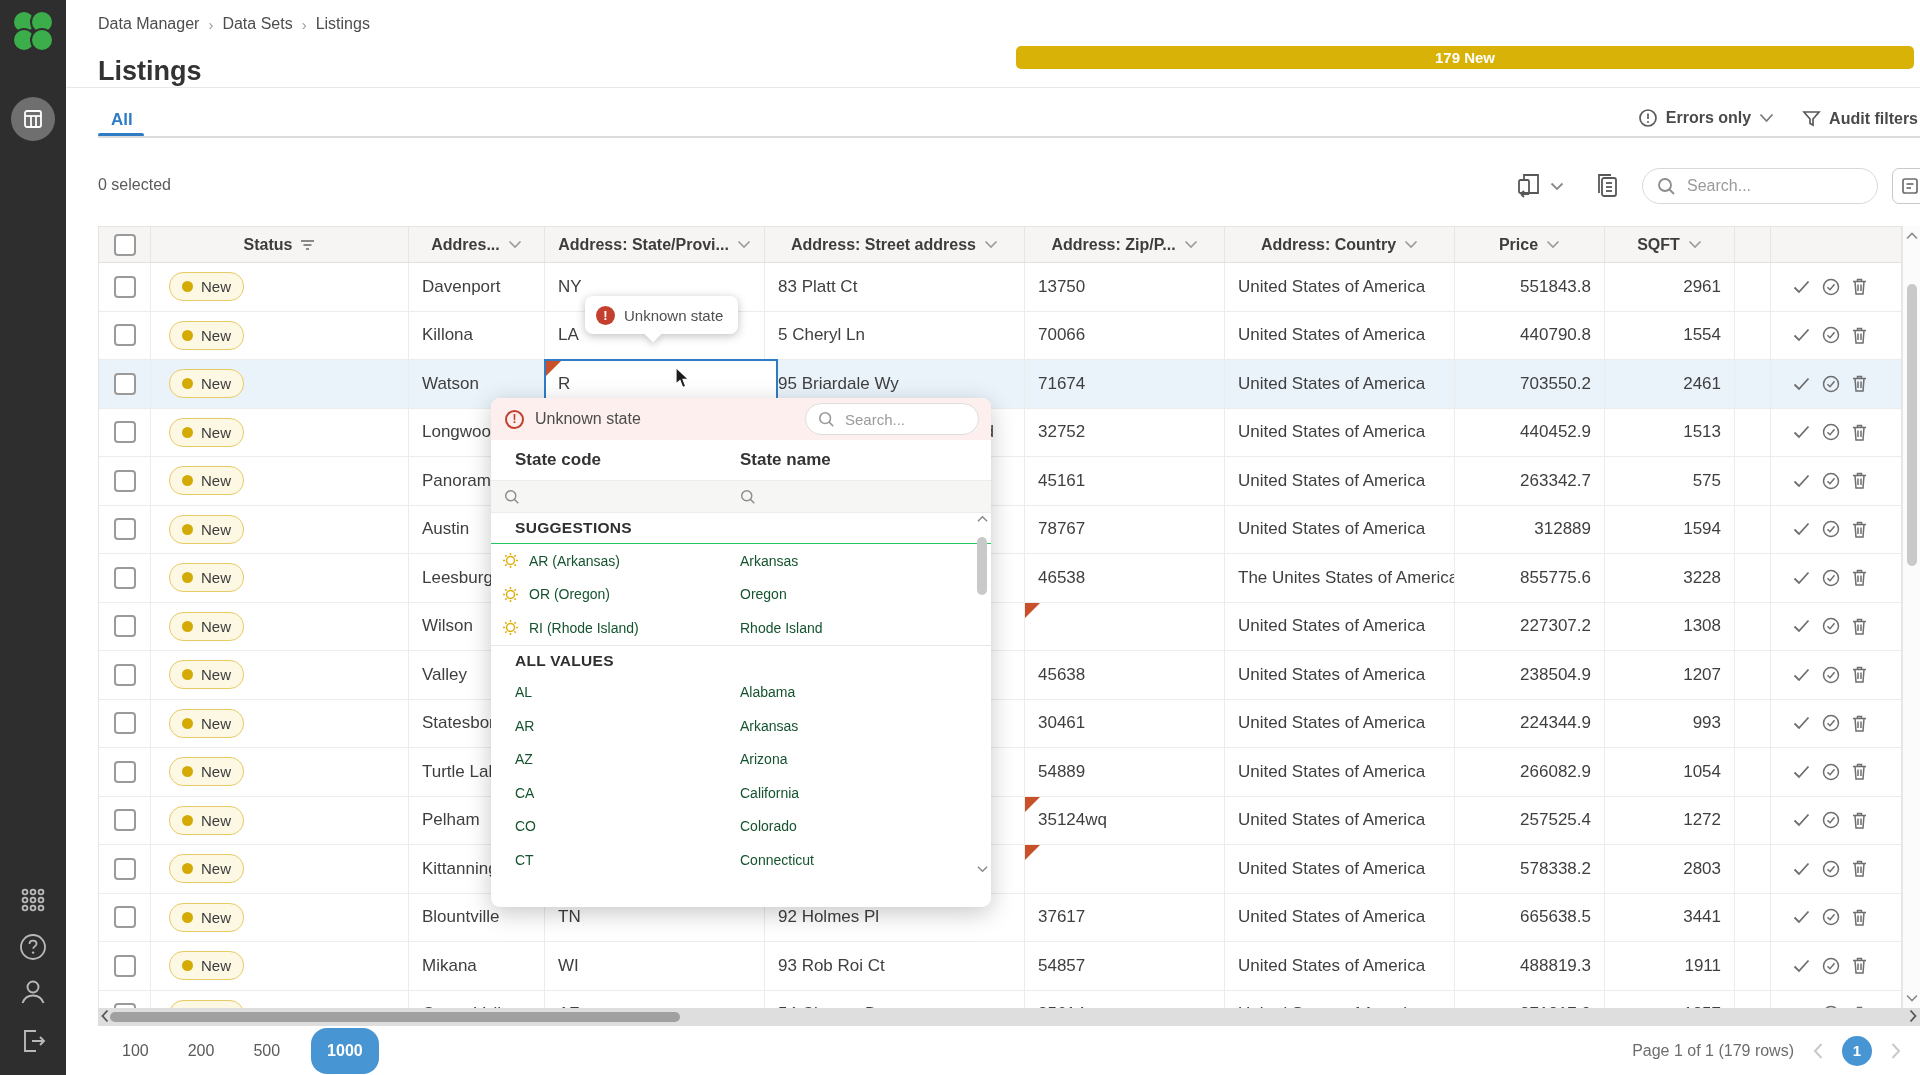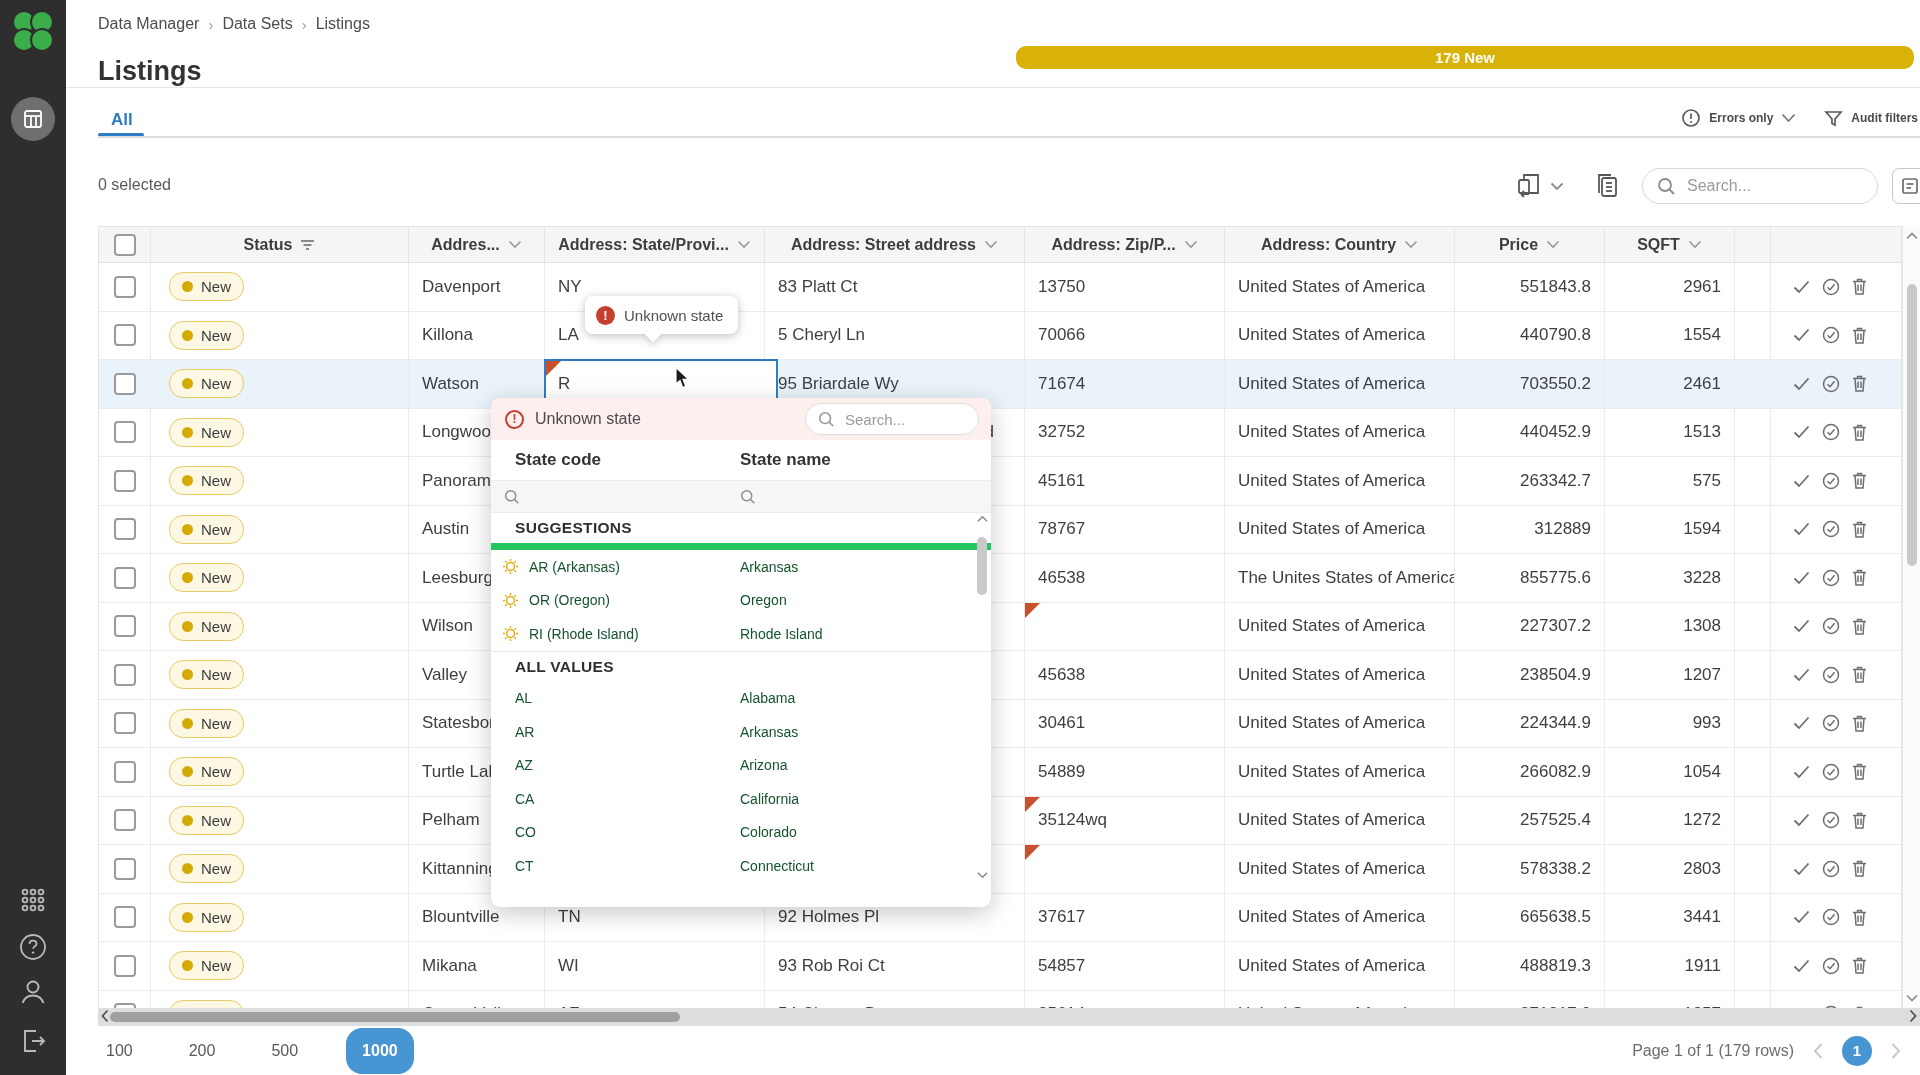--- a/index.html
+++ b/index.html
@@ -10,29 +10,29 @@
   .sidebar{position:absolute;left:0;top:0;width:66px;height:1075px;background:#2e2e2e;}
   .logo{position:absolute;left:11px;top:9px;width:44px;height:44px;}
   .navcircle{position:absolute;left:11px;top:97px;width:44px;height:44px;border-radius:50%;
              background:#6f6f6f;display:flex;align-items:center;justify-content:center;cursor:pointer;}
   .sb-ic{position:absolute;left:15px;width:36px;height:36px;color:#b9b9b9;display:flex;align-items:center;justify-content:center;}
 
   
   .breadcrumb{position:absolute;left:98px;top:15px;font-size:16px;color:#4d4d4d;display:flex;gap:9px;align-items:center;}
   .breadcrumb .sep{color:#9a9a9a;font-size:15px;}
   .page-title{position:absolute;left:98px;top:38px;font-size:27px;font-weight:bold;color:#333;}
-  .banner{position:absolute;left:1016px;top:46px;width:898px;height:23px;border-radius:10px;background:#d9b208;
+  .banner{position:absolute;left:1016px;top:46px;width:898px;height:23px;border-radius:5px;background:#d9b208;
           color:#fff;font-size:15px;font-weight:bold;display:flex;align-items:center;justify-content:center;}
   .hline1{position:absolute;left:66px;right:0;top:87px;height:1px;background:#e8e8e8;}
 
   
   .tab-all{position:absolute;left:111px;top:110px;font-size:17px;font-weight:bold;color:#2e7cc4;cursor:pointer;}
   .tab-underline{position:absolute;left:98px;top:133px;width:46px;height:4px;background:#2e7cc4;border-radius:2px;}
   .tabs-baseline{position:absolute;left:98px;right:0;top:136px;height:2px;background:#dcdcdc;}
-  .filters{position:absolute;top:108px;right:2px;display:flex;align-items:center;gap:28px;color:#4a4a4a;font-size:12px;font-weight:bold;}
+  .filters{position:absolute;top:108px;right:2px;display:flex;align-items:flex-end;gap:28px;color:#4a4a4a;font-size:16px;font-weight:bold;}
   .filters .f-item{display:flex;align-items:center;gap:8px;cursor:pointer;}
   .filters svg{color:#5a5a5a;}
 
   
   .selected-count{position:absolute;left:98px;top:176px;font-size:16px;color:#5a5a5a;}
   .tools{position:absolute;top:168px;left:1516px;display:flex;align-items:center;color:#585858;}
   .tools .tbtn{cursor:pointer;display:flex;align-items:center;}
   .searchbox{width:236px;height:36px;border:1px solid #d9d9d9;border-radius:18px;display:flex;align-items:center;
              gap:9px;padding:0 14px;margin:0 14px 0 22px;box-sizing:border-box;color:#8c8c8c;}
   .searchbox input{border:none;outline:none;font-size:16px;color:#444;width:160px;font-family:"Liberation Sans",sans-serif;background:transparent;}
@@ -72,21 +72,21 @@
   
   .vscroll{position:absolute;left:1902px;top:226px;width:18px;height:782px;background:#fbfbfb;border-left:1px solid #e7e7e7;}
   .vthumb{position:absolute;left:4px;top:58px;width:10px;height:282px;border-radius:5px;background:#c9c9c9;cursor:pointer;}
   .varrow{position:absolute;left:3px;color:#8a8a8a;cursor:pointer;}
   .hscroll{position:absolute;left:98px;top:1008px;width:1822px;height:18px;background:#dedede;}
   .hthumb{position:absolute;left:12px;top:4px;width:570px;height:10px;border-radius:5px;background:#a0a0a0;cursor:pointer;}
   .harrow{position:absolute;top:1px;color:#555;cursor:pointer;}
 
   
   .pagination{position:absolute;left:98px;right:0;top:1026px;height:49px;background:#fff;display:flex;align-items:center;}
-  .psizes{display:flex;align-items:center;gap:40px;margin-left:0;font-size:16px;color:#5a5a5a;}
+  .psizes{display:flex;align-items:center;gap:23px;margin-left:16px;font-size:16px;color:#5a5a5a;}
   .psize{cursor:pointer;padding:5px 8px;}
   .psize.active{background:#4795d3;color:#fff;font-weight:bold;border-radius:16px;padding:14px 16px;}
   .pright{position:absolute;right:18px;display:flex;align-items:center;gap:18px;}
   .pinfo{font-size:16px;color:#6d6d6d;}
   .pchev{color:#c9c9c9;cursor:pointer;}
   .pnum{width:30px;height:30px;border-radius:50%;background:#4795d3;color:#fff;font-size:15px;font-weight:bold;
         display:flex;align-items:center;justify-content:center;cursor:pointer;}
 
   
   .tooltip{position:absolute;left:585px;top:296px;height:38px;background:#fff;border-radius:8px;
@@ -111,21 +111,21 @@
   .pk-search{width:148px;height:30px;background:#fff;border:1px solid #ddd;border-radius:16px;display:flex;
              align-items:center;gap:8px;padding:0 12px;color:#9a9a9a;}
   .pk-search input{border:none;outline:none;width:95px;font-size:15px;background:transparent;font-family:"Liberation Sans",sans-serif;}
   .pk-search input::placeholder{color:#9a9a9a;}
   .pk-cols{height:40px;display:flex;align-items:center;font-size:17px;font-weight:bold;color:#333;}
   .pk-col1{margin-left:24px;width:225px;}
   .pk-filter{height:31px;background:#f6f6f4;border-top:1px solid #ececec;border-bottom:1px solid #ececec;
              display:flex;align-items:center;color:#8c8c8c;}
   .pk-list{position:relative;}
   .pk-sect{height:30px;display:flex;align-items:center;font-size:15.5px;font-weight:bold;color:#2f2f2f;
-           padding-left:24px;border-bottom:7px solid #22c55e;letter-spacing:.3px;}
+           padding-left:24px;border-bottom:1px solid #22c55e;letter-spacing:.3px;}
   .pk-sect.av{border-top:1px solid #e8e8e8;border-bottom:none;}
   .pk-row{position:relative;height:33.5px;display:flex;align-items:center;font-size:14px;color:#14532d;cursor:pointer;}
   .pk-row .bulb{position:absolute;left:11px;top:8px;color:#dfae0b;}
   .pk-row .code{margin-left:24px;}
   .pk-row.sug .code{margin-left:38px;}
   .pk-row .name{position:absolute;left:249px;}
   .pk-scroll{position:absolute;right:3px;top:0;width:14px;height:100%;}
   .pk-thumb{position:absolute;right:1px;top:24px;width:10px;height:58px;border-radius:5px;background:#c9c9c9;cursor:pointer;}
   .pk-up{position:absolute;right:0;top:2px;color:#8a8a8a;cursor:pointer;}
   .pk-dn{position:absolute;right:0;bottom:4px;color:#8a8a8a;cursor:pointer;}

